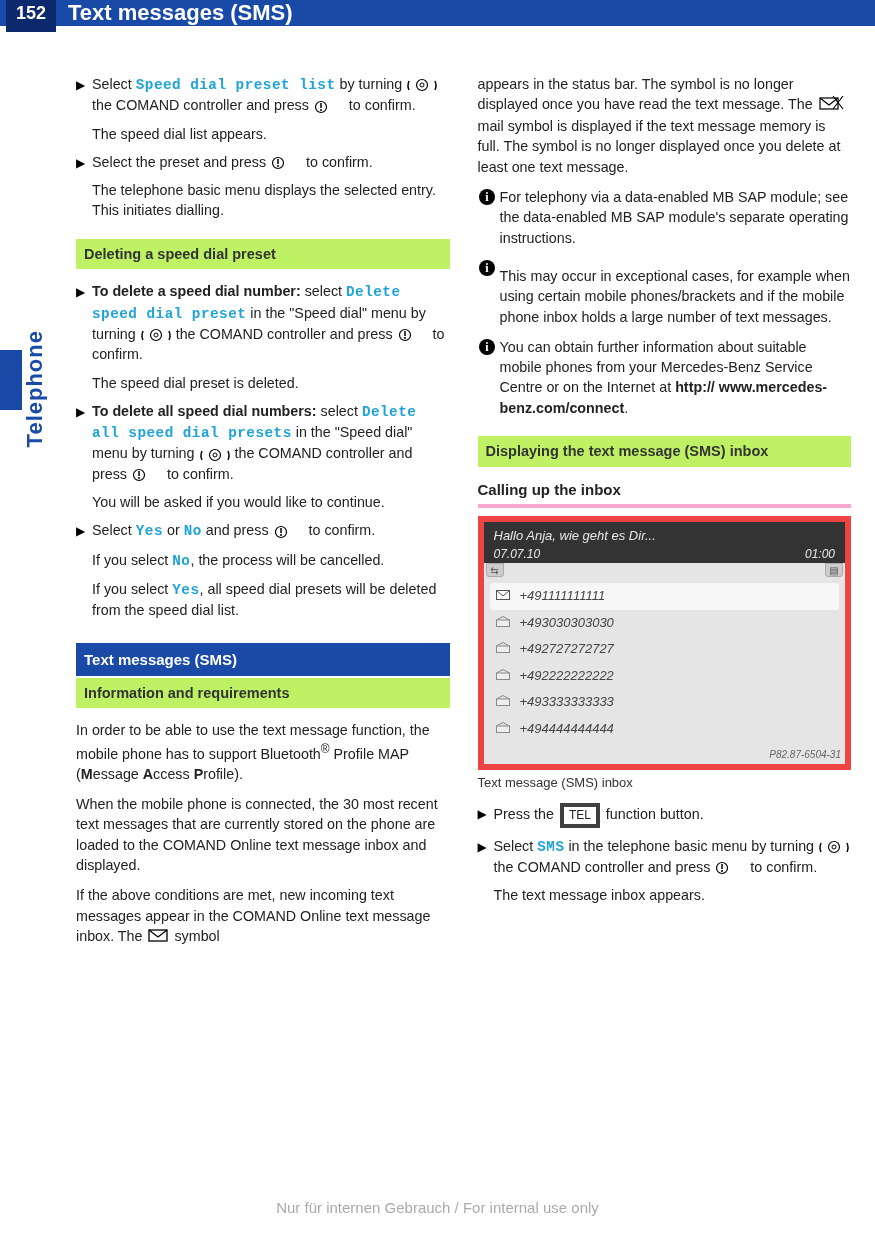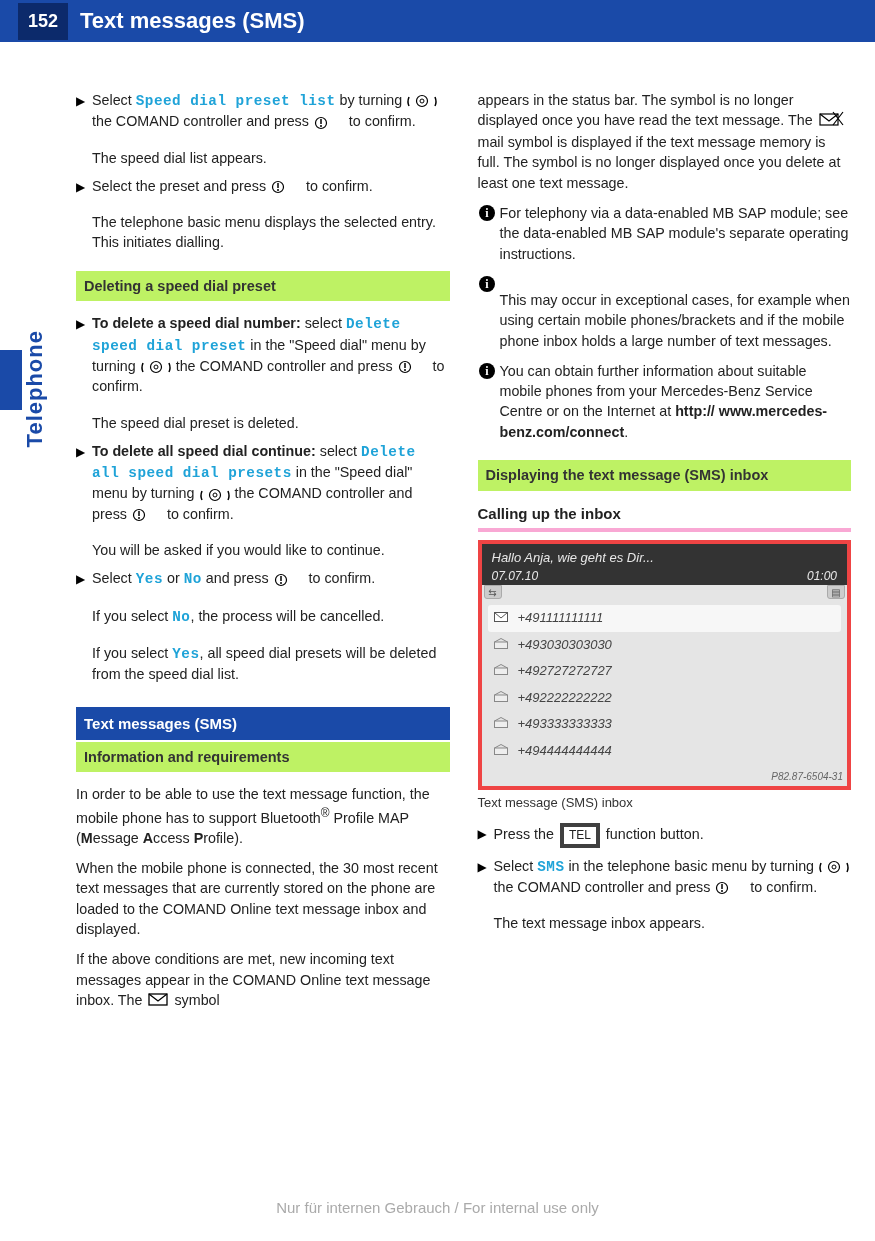--- a/index.html
+++ b/index.html
@@ -9,22 +9,22 @@
     height: 1241px;
     background: #fff;
     position: relative;
     color: #222;
   }
   .header-bar {
     background: #1a4aa8;
     color: #fff;
     display: flex;
     align-items: center;
-    height: 42px;
-    padding-left: 18px;
+    height: 26px;
+    padding-left: 6px;
   }
   .page-num-box {
     background: #0c2a6b;
     color: #fff;
     font-weight: bold;
     font-size: 18px;
     padding: 8px 10px;
     margin-right: 12px;
   }
   .header-title {
@@ -64,21 +64,21 @@
     display: flex;
     margin-bottom: 8px;
   }
   .instr-item .marker {
     flex: 0 0 16px;
     color: #000;
     font-size: 12px;
     padding-top: 3px;
   }
   .instr-item .body { flex: 1; }
-  .result { margin-top: 16px; }
+  .result { margin-top: 8px; }
   .grey-heading {
     background: #bef264;
     color: #333;
     font-weight: bold;
     font-size: 14.5px;
     padding: 5px 8px;
     margin: 18px 0 12px 0;
   }
   .blue-heading {
     background: #1a4aa8;
@@ -118,21 +118,21 @@
   .para { margin-bottom: 10px; }
   .subheading {
     font-weight: bold;
     font-size: 15px;
     margin: 10px 0 8px 0;
     border-bottom: 4px solid #f9a8d4;
     padding-bottom: 4px;
   }
   .screenshot {
     width: 100%;
-    border: 4px solid #ef4444;
+    border: 6px solid #ef4444;
     background: #e5e5e5;
     margin-bottom: 4px;
   }
   .screenshot-header {
     background: #333;
     color: #e8e8e8;
     font-style: italic;
     padding: 5px 10px 2px 10px;
     font-size: 13px;
   }
@@ -269,21 +269,21 @@
               <path d="M8 3 L8 8" stroke="#000" stroke-width="1.5"></path>
               <circle cx="8" cy="10" r="1" fill="#000"></circle>
             </svg></span><span> to confirm.</span>
         <div class="result">The speed dial preset is deleted.</div>
       </div>
     </div>
 
     <div class="instr-item">
       <div class="marker">▶</div>
       <div class="body">
-        <span class="bold">To delete all speed dial continue:</span><span> select </span><span class="menu-text">Delete all speed dial presets</span><span> in the "Speed dial" menu by turning </span><span class="icon-rotary"><svg width="32" height="14" viewBox="0 0 32 14">
+        <span class="bold">To delete all speed dial numbers:</span><span> select </span><span class="menu-text">Delete all speed dial presets</span><span> in the "Speed dial" menu by turning </span><span class="icon-rotary"><svg width="32" height="14" viewBox="0 0 32 14">
               <path d="M3 12 Q1 8 3 3" stroke="#000" fill="none" stroke-width="1.5"></path>
               <circle cx="16" cy="7" r="5.5" fill="none" stroke="#000" stroke-width="1.2"></circle>
               <circle cx="16" cy="7" r="2" fill="none" stroke="#000"></circle>
               <path d="M29 12 Q31 8 29 3" stroke="#000" fill="none" stroke-width="1.5"></path>
             </svg></span><span> the COMAND controller and press </span><span class="icon-press"><svg width="16" height="14" viewBox="0 0 16 14">
               <circle cx="8" cy="7" r="5.5" fill="none" stroke="#000" stroke-width="1.2"></circle>
               <path d="M8 3 L8 8" stroke="#000" stroke-width="1.5"></path>
               <circle cx="8" cy="10" r="1" fill="#000"></circle>
             </svg></span><span> to confirm.</span>
         <div class="result">You will be asked if you would like to continue.</div>

